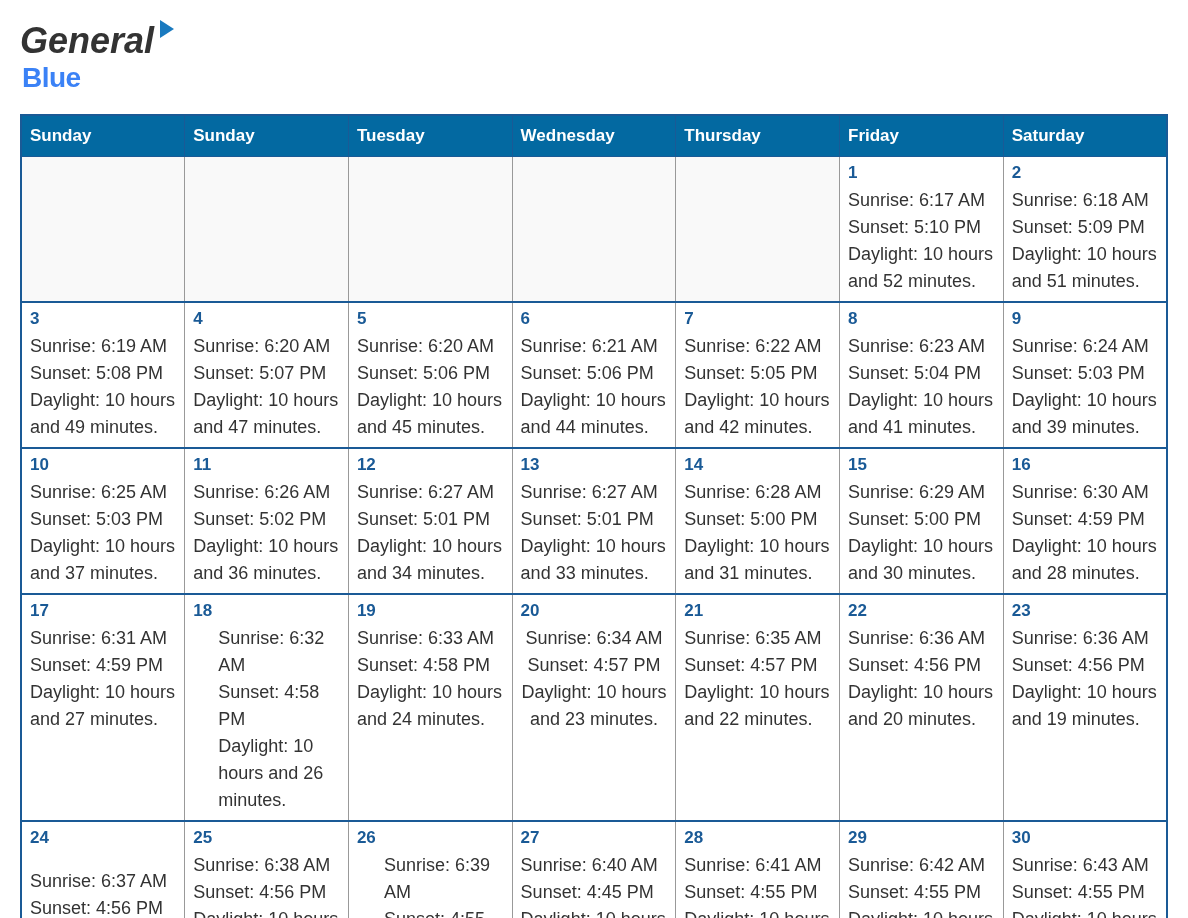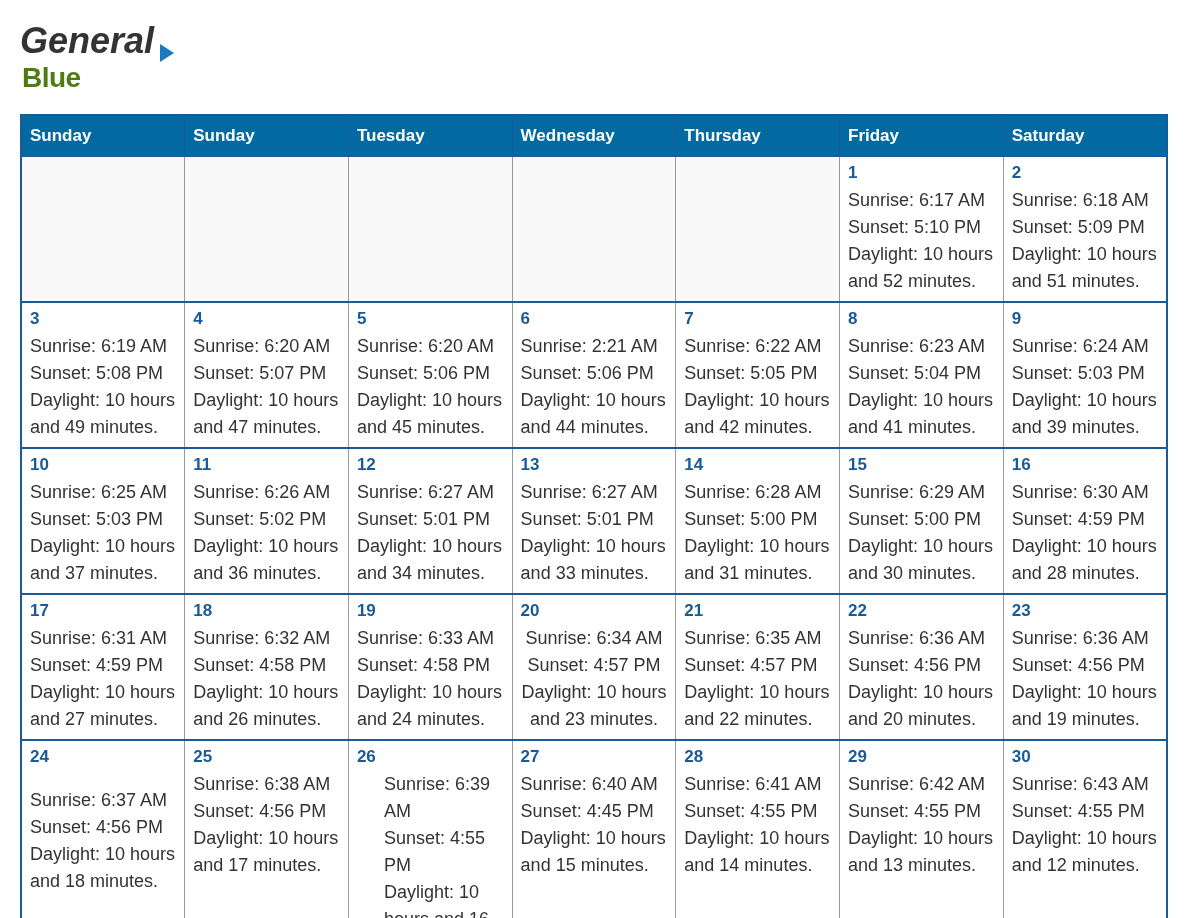--- a/index.html
+++ b/index.html
@@ -72,21 +72,21 @@
       font-size: 18px;
       color: #333;
       line-height: 1.5;
     }
     .row-separator td {
       border-top: 2px solid #1a5a96;
     }
     
     .logo-wrapper {
       display: flex;
-      align-items: flex-end;
+      align-items: flex-start;
       gap: 4px;
     }
     .logo-triangle-right {
       display: inline-block;
       width: 0;
       height: 0;
       border-top: 9px solid transparent;
       border-bottom: 9px solid transparent;
       border-left: 14px solid #1a7abf;
       margin-left: 2px;
@@ -96,21 +96,21 @@
 </head>
 <body>
 
 <div class="header">
   <div class="logo-area">
     <div class="logo-wrapper">
       <span style="font-size:36px;font-weight:900;color:#333;font-style:italic;">General</span>
       <span class="logo-triangle-right"></span>
     </div>
     <div style="margin-left:2px;">
-      <span style="font-size:28px;font-weight:900;color:#4d7c0f;letter-spacing:-0.5px;">Blue</span>
+      <span style="font-size:28px;font-weight:900;color:#3b82f6;letter-spacing:-0.5px;">Blue</span>
     </div>
   </div>
   <div class="title-area">
     <h1></h1>
     <h2></h2>
   </div>
 </div>
 
 <table class="calendar">
   <thead>
@@ -158,21 +158,21 @@
 Daylight: 10 hours and 47 minutes.</div>
         </td>
         <td>
           <div class="day-num">5</div>
           <div class="day-info" style="white-space: pre-line;">Sunrise: 6:20 AM
 Sunset: 5:06 PM
 Daylight: 10 hours and 45 minutes.</div>
         </td>
         <td>
           <div class="day-num">6</div>
-          <div class="day-info" style="white-space: pre-line;">Sunrise: 2:21 AM
+          <div class="day-info" style="white-space: pre-line;">Sunrise: 6:21 AM
 Sunset: 5:06 PM
 Daylight: 10 hours and 44 minutes.</div>
         </td>
         <td>
           <div class="day-num">7</div>
           <div class="day-info" style="white-space: pre-line;">Sunrise: 6:22 AM
 Sunset: 5:05 PM
 Daylight: 10 hours and 42 minutes.</div>
         </td>
         <td>
@@ -234,21 +234,21 @@
       </tr>
       <tr class="row-separator">
         <td>
           <div class="day-num">17</div>
           <div class="day-info" style="white-space: pre-line;">Sunrise: 6:31 AM
 Sunset: 4:59 PM
 Daylight: 10 hours and 27 minutes.</div>
         </td>
         <td>
           <div class="day-num">18</div>
-          <div class="day-info" style="white-space: pre-line;">Sunrise: 6:32 AM
+          <div class="day-info" style="white-space: pre-line; margin-left: 25px;">Sunrise: 6:32 AM
 Sunset: 4:58 PM
 Daylight: 10 hours and 26 minutes.</div>
         </td>
         <td>
           <div class="day-num">19</div>
           <div class="day-info" style="white-space: pre-line;">Sunrise: 6:33 AM
 Sunset: 4:58 PM
 Daylight: 10 hours and 24 minutes.</div>
         </td>
         <td>

